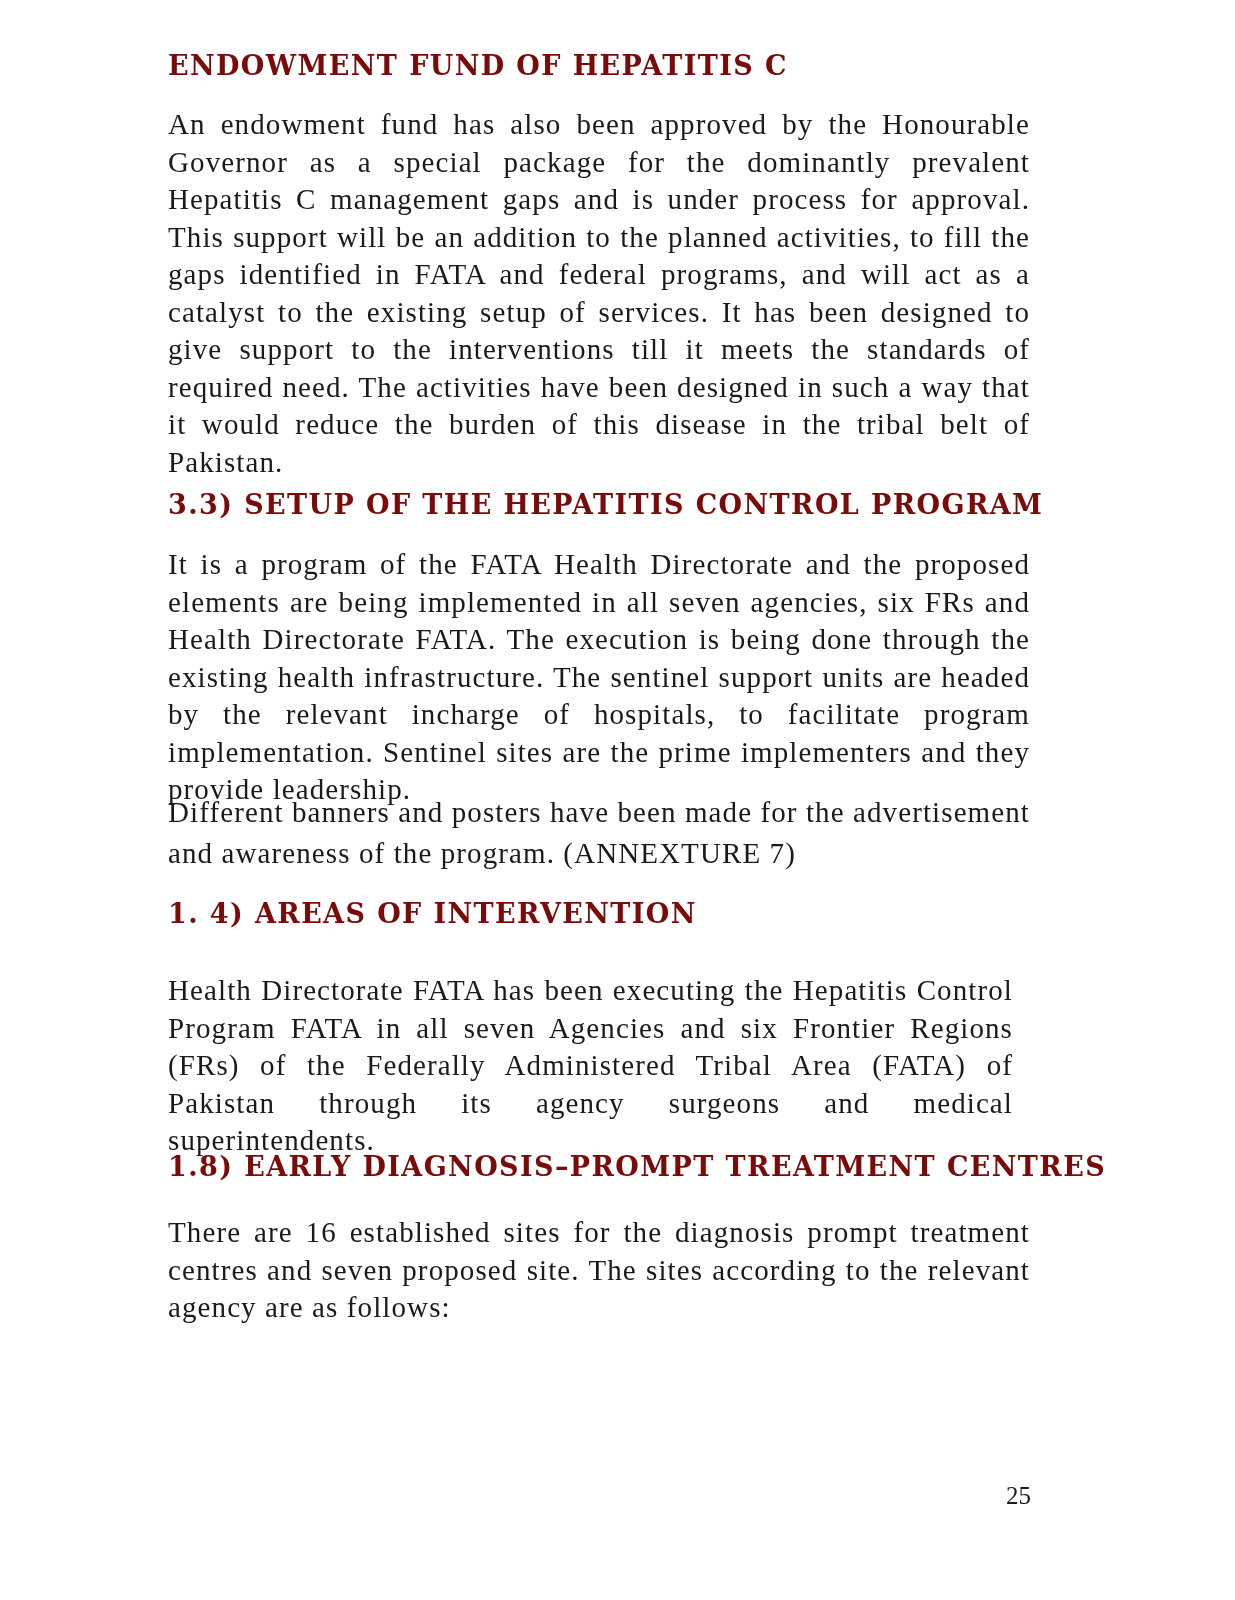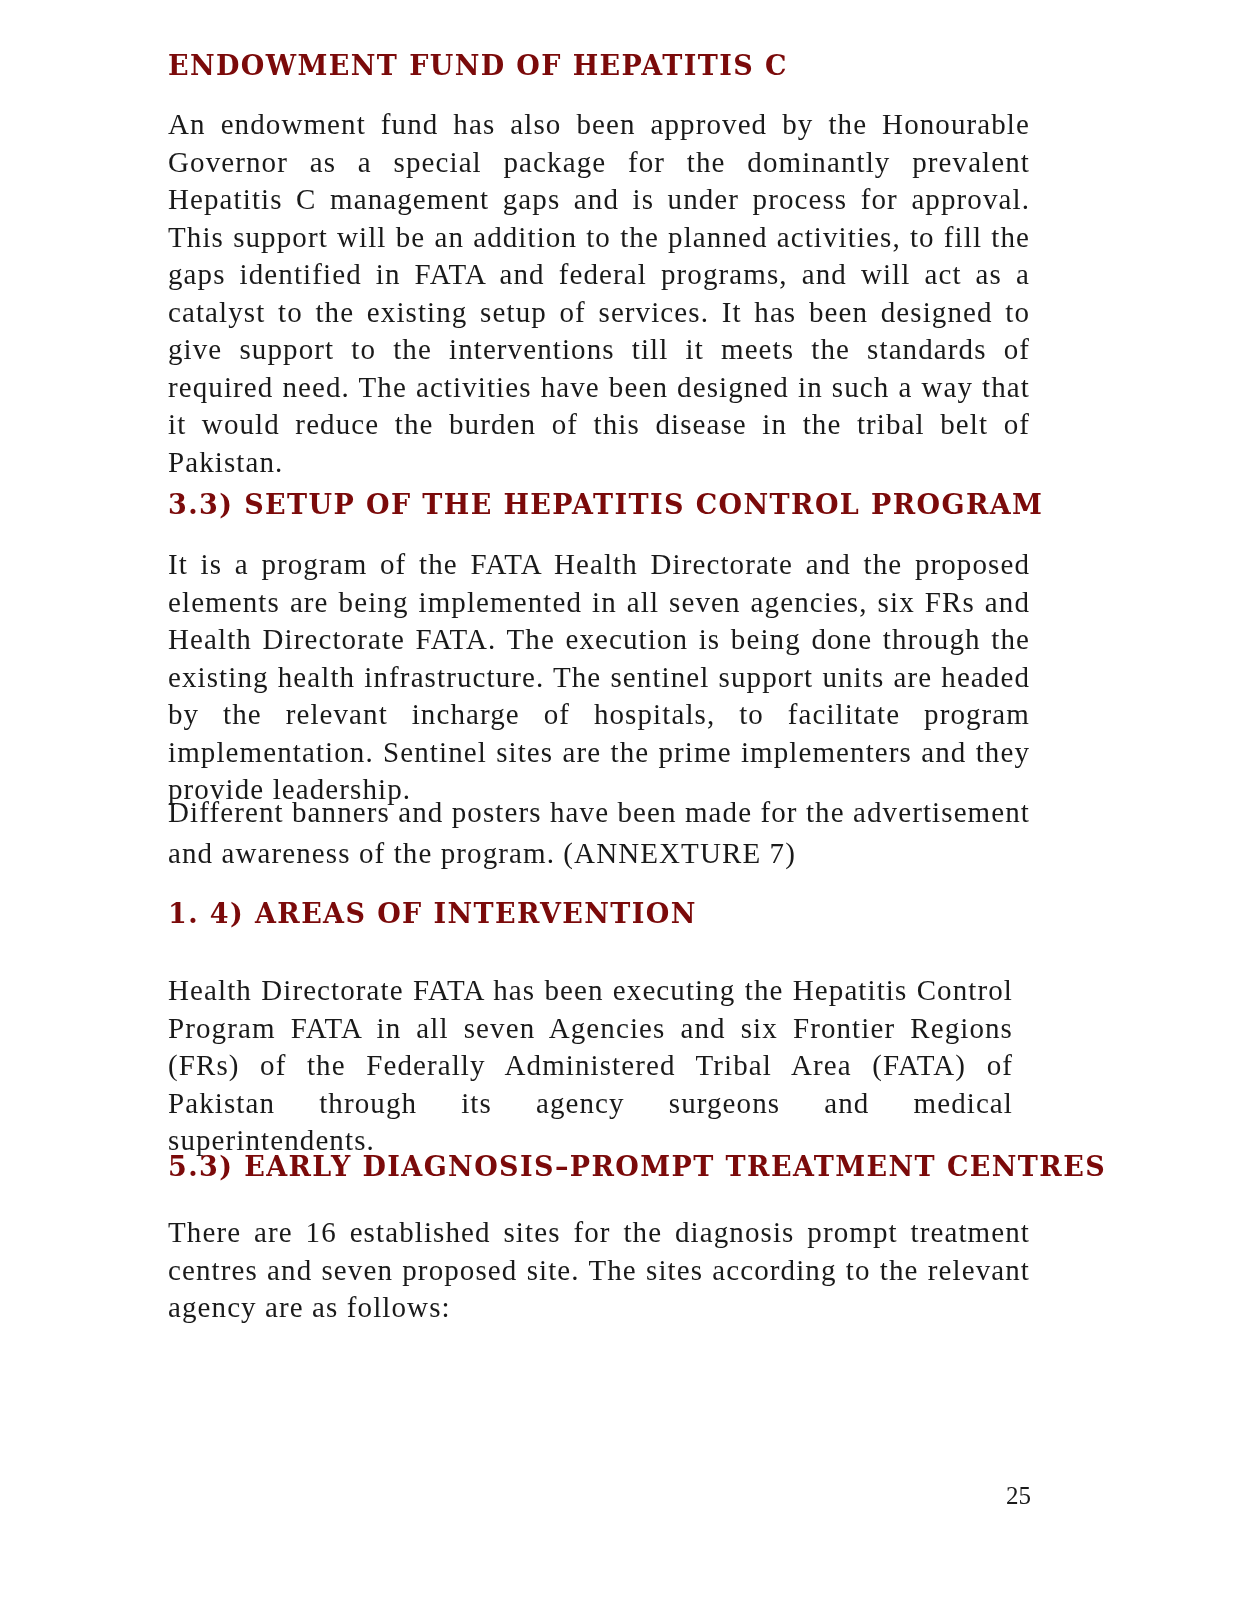--- a/index.html
+++ b/index.html
@@ -46,18 +46,18 @@
   <h2 class="heading" style="top:50px;">ENDOWMENT FUND OF HEPATITIS C</h2>
   <p class="para last-left" style="top:106px;">An endowment fund has also been approved by the Honourable Governor as a special package for the dominantly prevalent Hepatitis C management gaps and is under process for approval. This support will be an addition to the planned activities, to fill the gaps identified in FATA and federal programs, and will act as a catalyst to the existing setup of services. It has been designed to give support to the interventions till it meets the standards of required need. The activities have been designed in such a way that it would reduce the burden of this disease in the tribal belt of Pakistan.</p>
 
   <h2 class="heading" style="top:489px;">3.3) SETUP OF THE HEPATITIS CONTROL PROGRAM</h2>
   <p class="para last-left" style="top:546px;">It is a program of the FATA Health Directorate and the proposed elements are being implemented in all seven agencies, six FRs and Health Directorate FATA. The execution is being done through the existing health infrastructure. The sentinel support units are headed by the relevant incharge of hospitals, to facilitate program implementation. Sentinel sites are the prime implementers and they provide leadership.</p>
   <p class="para last-left" style="top:792px; line-height:41px;">Different banners and posters have been made for the advertisement and awareness of the program. (ANNEXTURE 7)</p>
 
   <h2 class="heading" style="top:898px;">1. 4) AREAS OF INTERVENTION</h2>
   <p class="para last-left" style="top:955px; width:845px;margin-top:17px;">Health Directorate FATA has been executing the Hepatitis Control Program FATA in all seven Agencies and six Frontier Regions (FRs) of the Federally Administered Tribal Area (FATA) of Pakistan through its agency surgeons and medical superintendents.</p>
 
-  <h2 class="heading" style="top:1151px;">5.3) EARLY DIAGNOSIS–PROMPT TREATMENT CENTRES</h2>
+  <h2 class="heading" style="top:1151px;">1.8) EARLY DIAGNOSIS–PROMPT TREATMENT CENTRES</h2>
   <p class="para last-left" style="top:1214px;">There are 16 established sites for the diagnosis prompt treatment centres and seven proposed site. The sites according to the relevant agency are as follows:</p>
 
 </div>
 
 <div class="page-number">25</div>
 
 </body></html>

